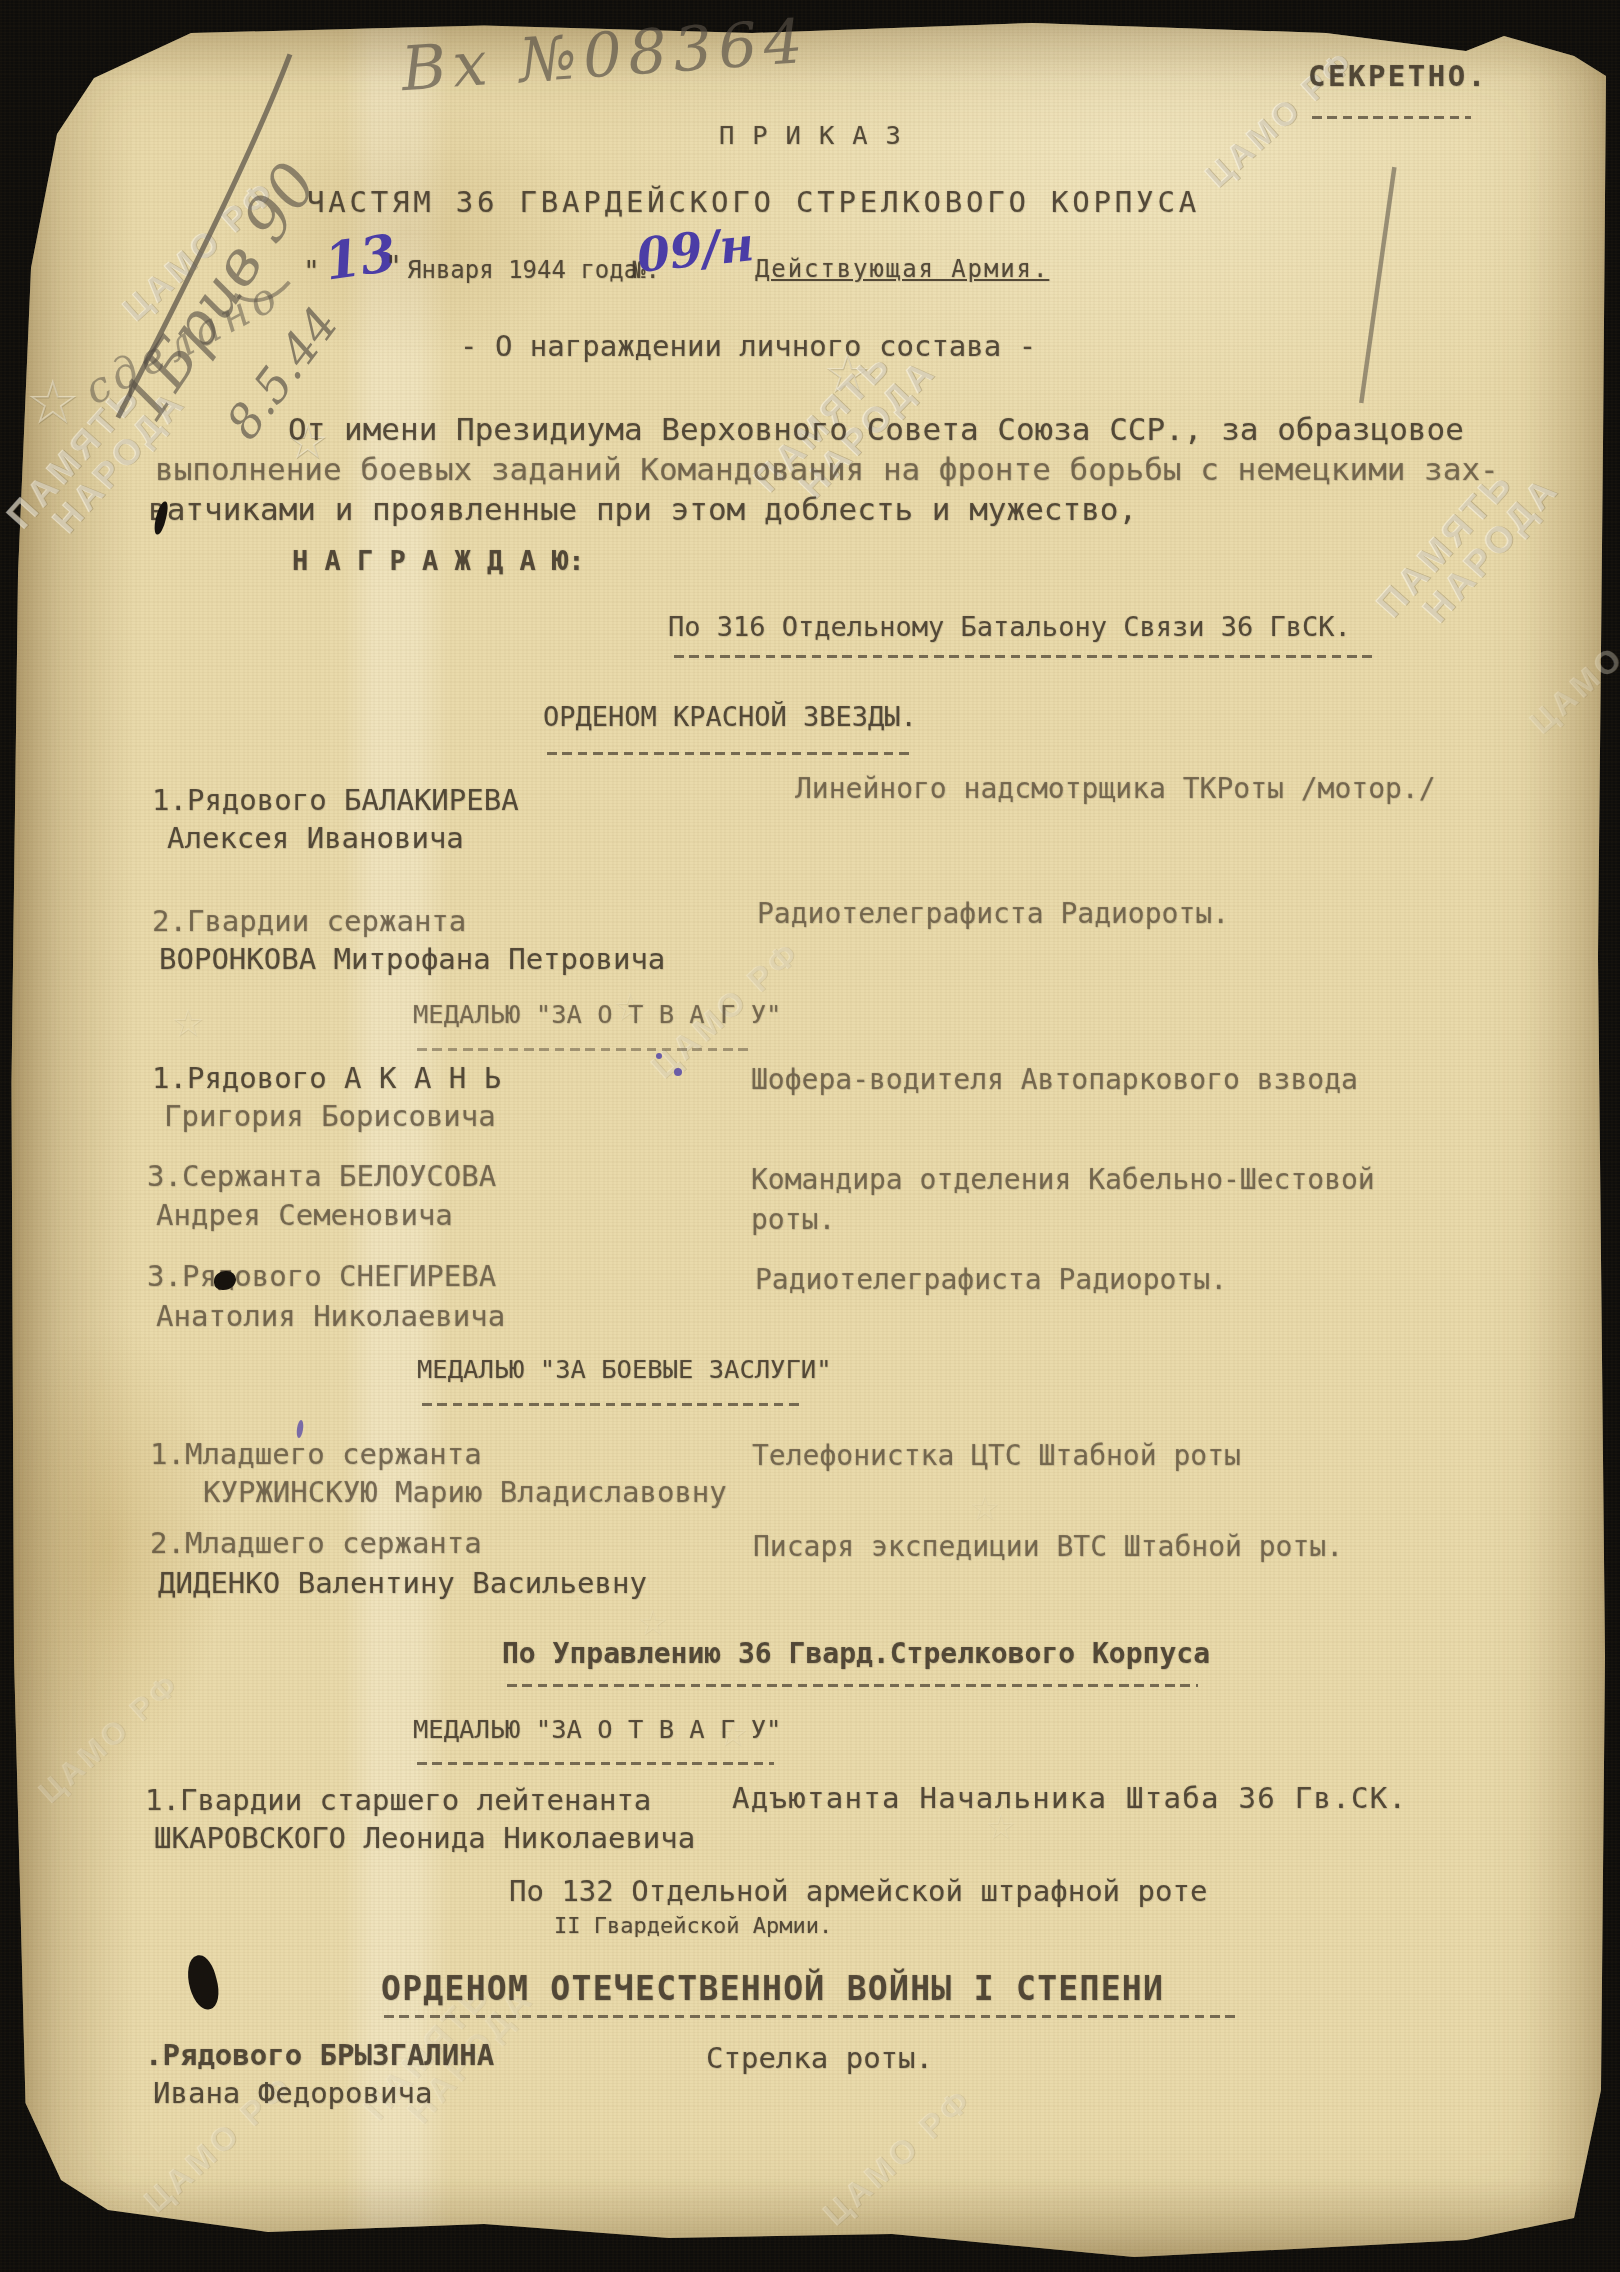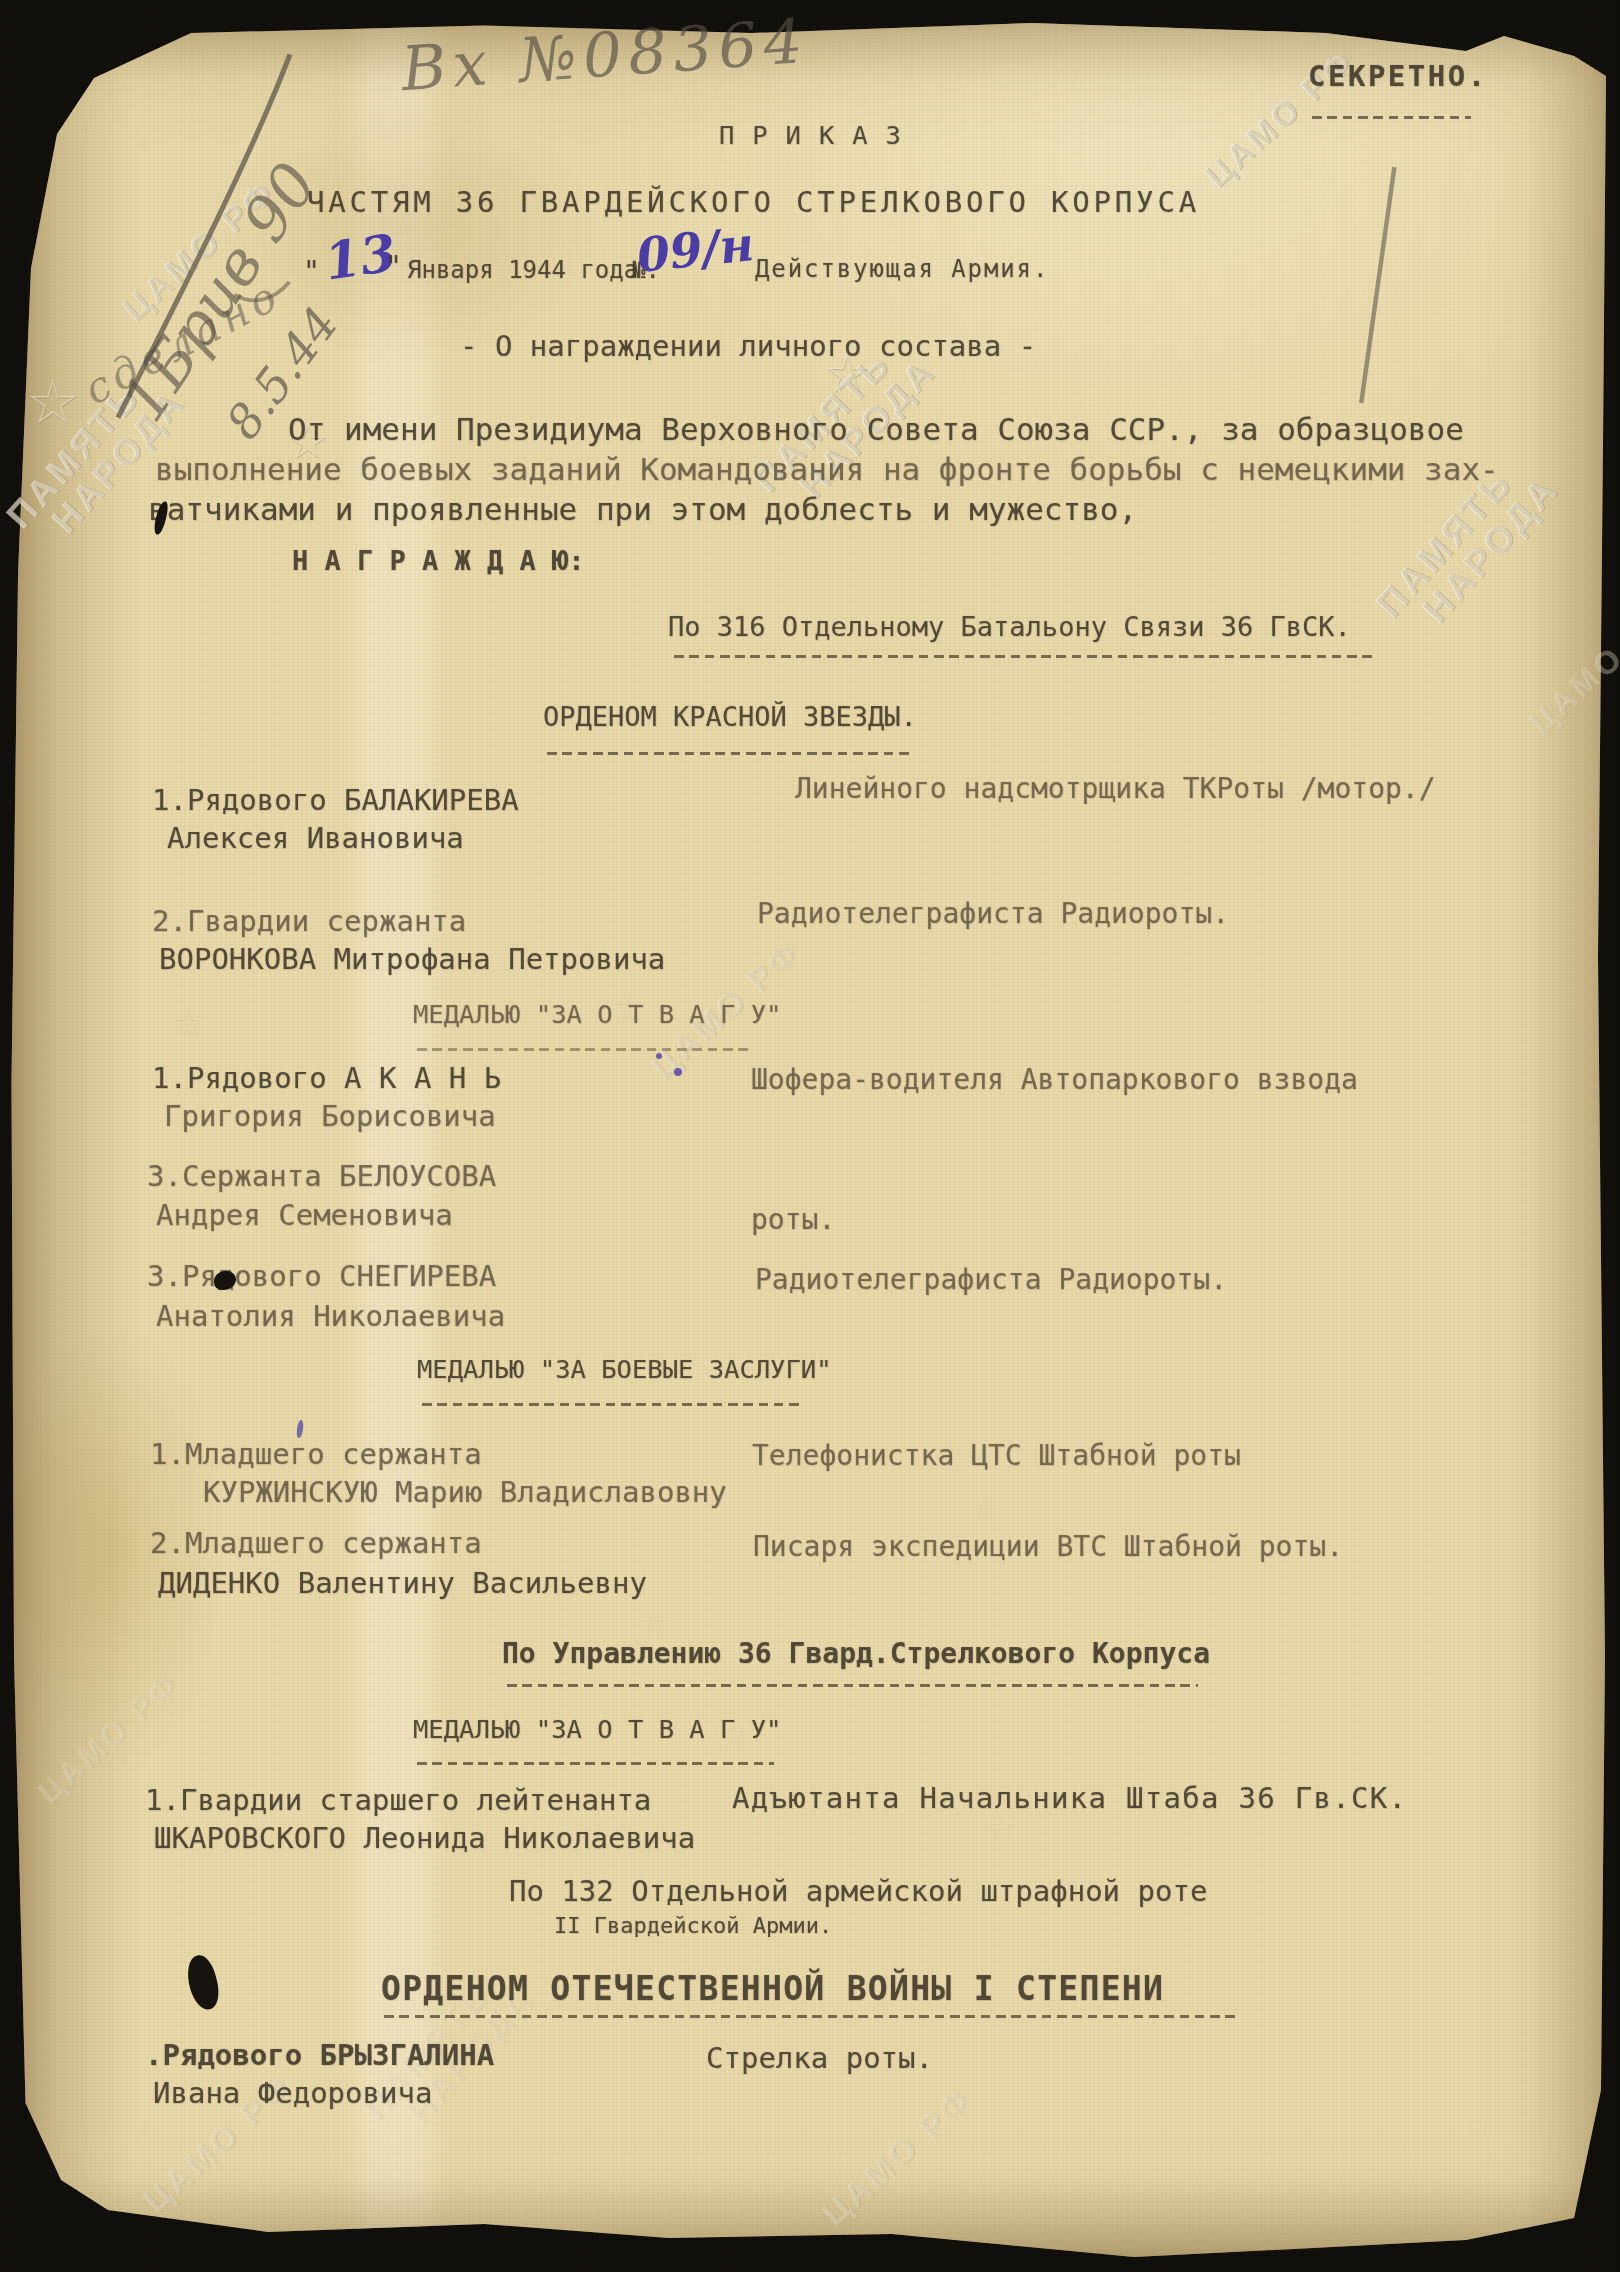--- a/index.html
+++ b/index.html
@@ -102,21 +102,21 @@
 
   <div class="typed" style="left:719px;top:120px;font-size:25.5px;letter-spacing:1.3px;">П Р И К А З</div>
   <div class="typed" style="left:307px;top:185px;font-size:29px;letter-spacing:3.8px;">ЧАСТЯМ 36 ГВАРДЕЙСКОГО СТРЕЛКОВОГО КОРПУСА</div>
 
   <div class="typed" style="left:303px;top:255px;font-size:28px;">"</div>
   <div class="ink" style="left:325px;top:227px;font-size:51px;transform:rotate(-8deg);">13</div>
   <div class="typed" style="left:385px;top:250px;font-size:28px;">"</div>
   <div class="typed" style="left:407px;top:256px;font-size:24px;">Января 1944 года</div>
   <div class="typed" style="left:631px;top:256px;font-size:24px;">№.</div>
   <div class="ink" style="left:637px;top:222px;font-size:47px;transform:rotate(-6deg);">09/н</div>
-  <div class="typed" style="left:755px;top:255px;font-size:24px;letter-spacing:1.9px;">Действующая Армия.</div>
+  <div class="typed" style="left:755px;top:255px;font-size:24px;letter-spacing:1.9px;text-decoration:underline;">Действующая Армия.</div>
 
   <div class="typed" style="left:460px;top:329px;font-size:29px;">- О награждении личного состава -</div>
 
   <div class="typed" style="left:288px;top:411px;font-size:31px;">От имени Президиума Верховного Совета Союза ССР., за образцовое</div>
   <div class="typed fade" style="left:155px;top:451px;font-size:31px;">выполнение боевых заданий Командования на фронте борьбы с немецкими зах-</div>
   <div class="typed" style="left:148px;top:491px;font-size:31px;">ватчиками и проявленные при этом доблесть и мужество,</div>
 
   <div class="typed bold" style="left:292px;top:545px;font-size:27px;text-align:center;">Н А Г Р А Ж Д А Ю:</div>
 
   <div class="typed" style="left:668px;top:611px;font-size:27px;">По 316 Отдельному Батальону Связи 36 ГвСК.</div>
@@ -135,20 +135,21 @@
 
   <div class="typed fade" style="left:413px;top:999px;font-size:25.5px;">МЕДАЛЬЮ "ЗА О Т В А Г У"</div>
   <div class="dash fadeu" style="left:417px;top:1048px;width:331px;"></div>
 
   <div class="typed" style="left:152px;top:1061px;font-size:29px;">1.Рядового А К А Н Ь</div>
   <div class="typed fade" style="left:164px;top:1099px;font-size:29px;">Григория Борисовича</div>
   <div class="typed fade" style="left:751px;top:1063px;font-size:28px;">Шофера-водителя Автопаркового взвода</div>
 
   <div class="typed fade" style="left:147px;top:1159px;font-size:29px;">З.Сержанта БЕЛОУСОВА</div>
   <div class="typed fade" style="left:156px;top:1198px;font-size:29px;">Андрея Семеновича</div>
+  <div class="typed fade" style="left:751px;top:1163px;font-size:28px;">Командира отделения Кабельно-Шестовой</div>
   <div class="typed fade" style="left:751px;top:1203px;font-size:28px;">роты.</div>
 
   <div class="typed fade" style="left:147px;top:1259px;font-size:29px;">3.Рядового СНЕГИРЕВА</div>
   <div class="typed fade" style="left:156px;top:1299px;font-size:29px;">Анатолия Николаевича</div>
   <div class="typed fade" style="left:755px;top:1263px;font-size:28px;">Радиотелеграфиста Радиороты.</div>
 
   <div class="typed" style="left:417px;top:1354px;font-size:25.5px;">МЕДАЛЬЮ "ЗА БОЕВЫЕ ЗАСЛУГИ"</div>
   <div class="dash" style="left:422px;top:1403px;width:382px;"></div>
 
   <div class="typed fade" style="left:150px;top:1437px;font-size:29px;">1.Младшего сержанта</div>

